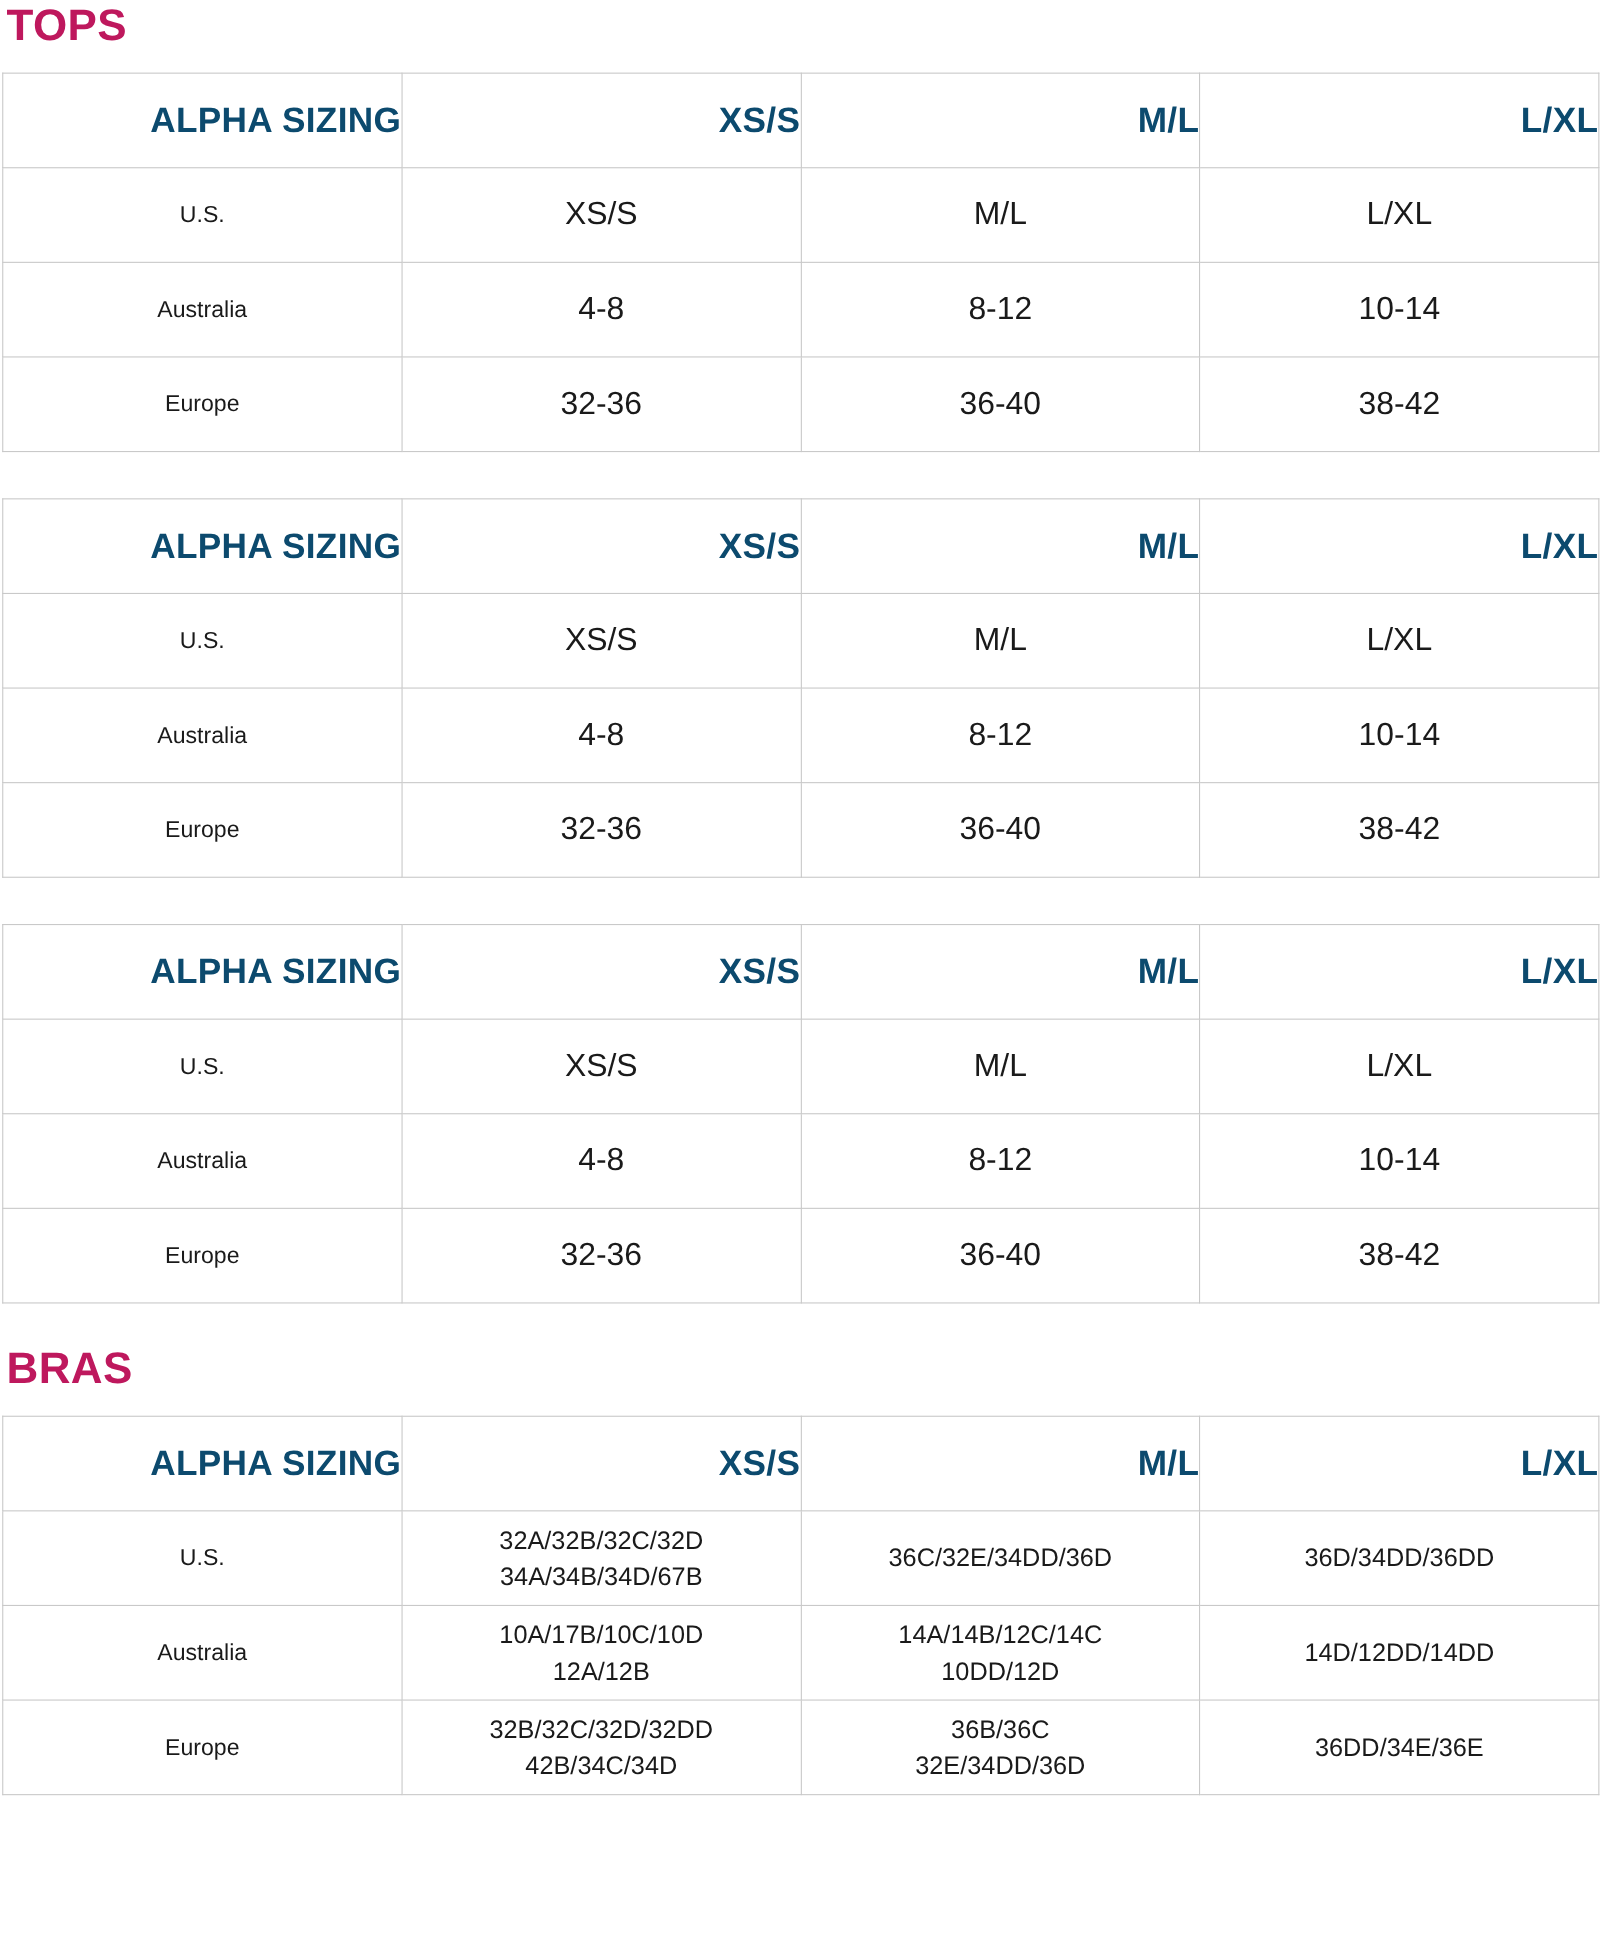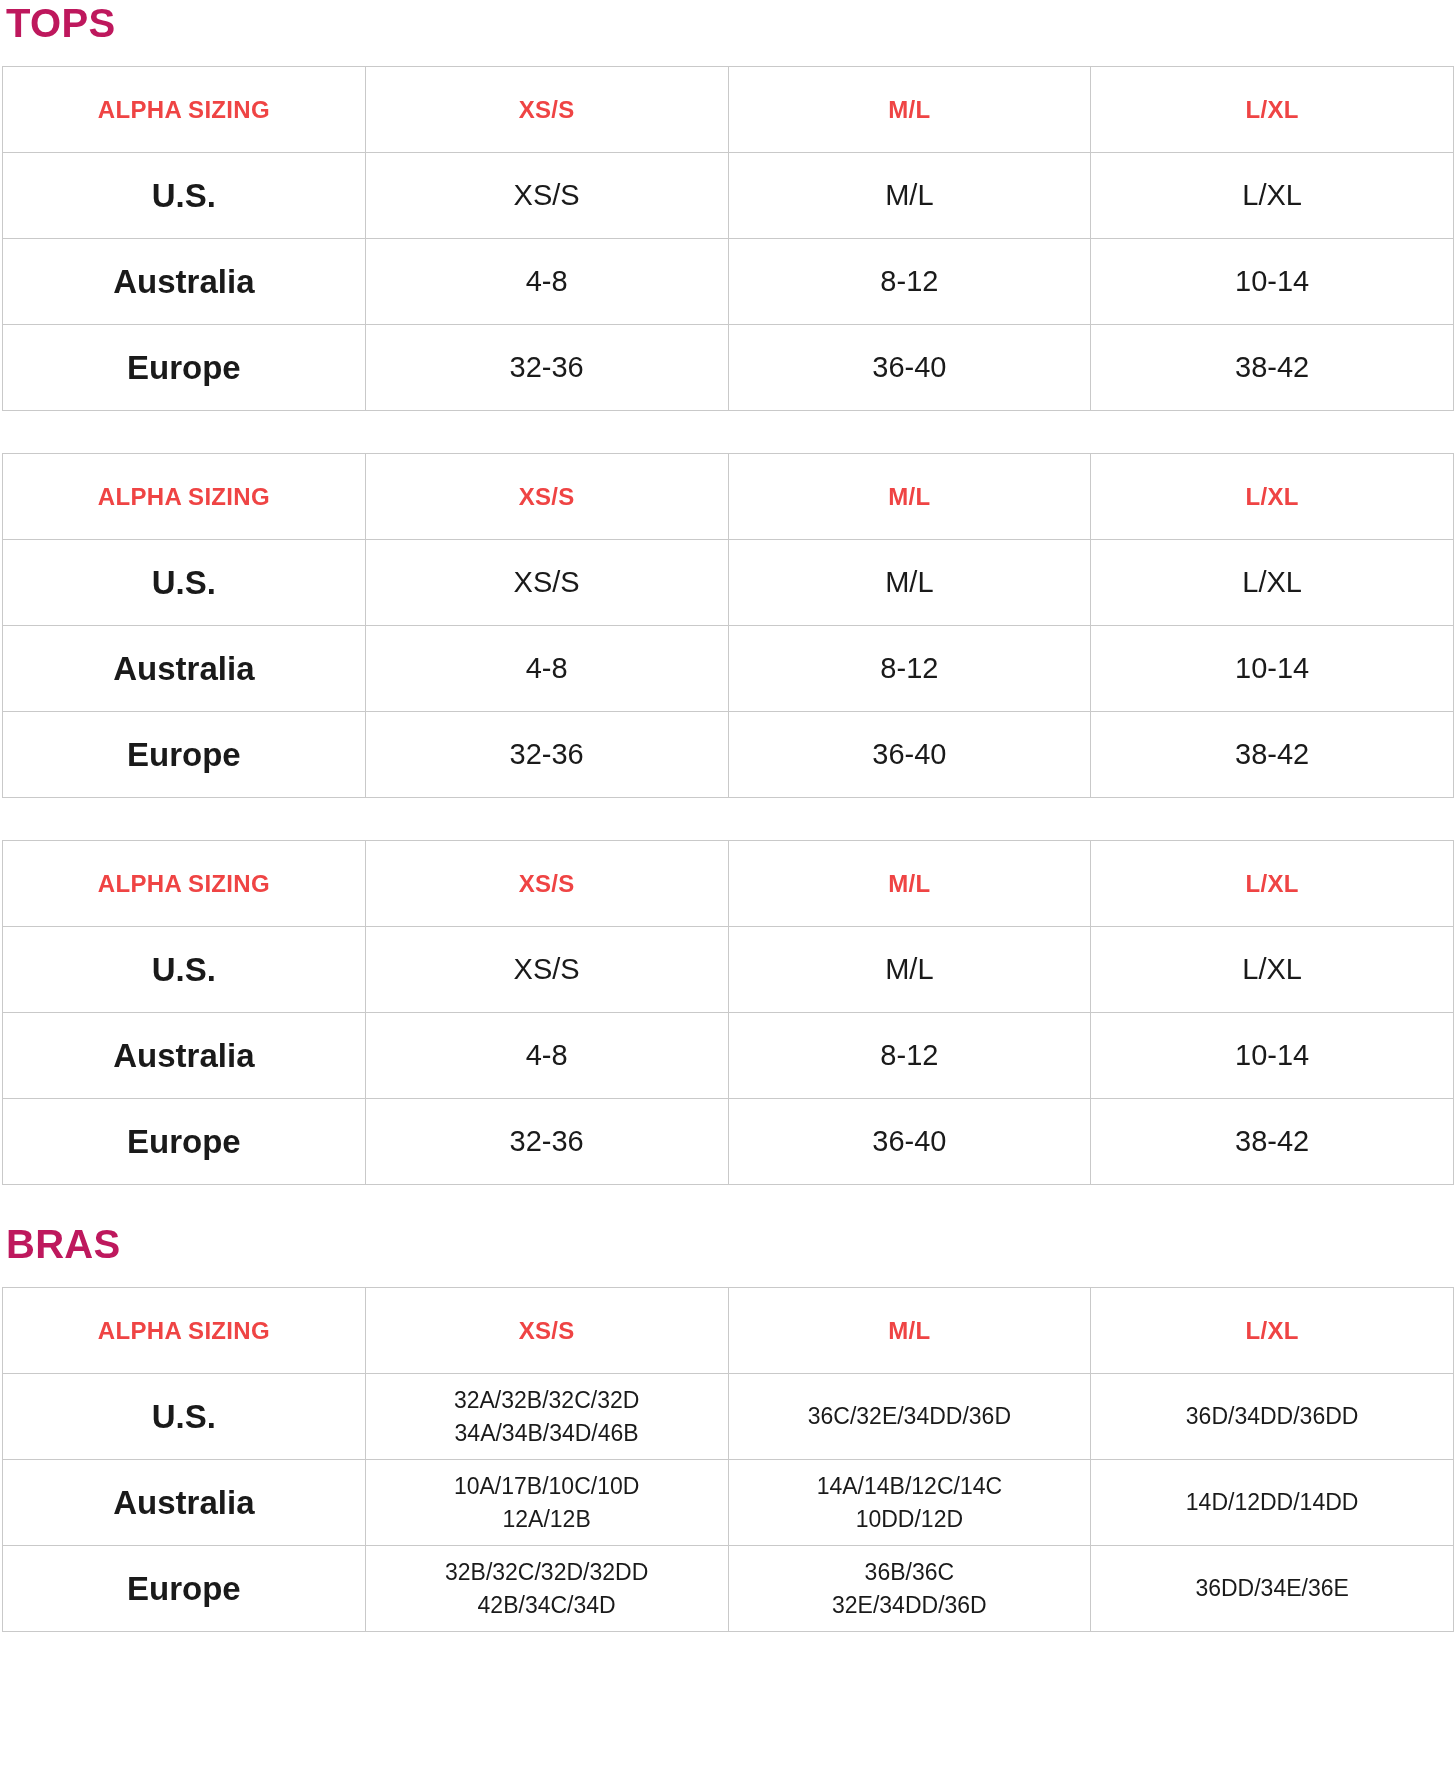--- a/index.html
+++ b/index.html
@@ -27,28 +27,29 @@
   }
   .size-table th, .size-table td {
     border: 1px solid #c9c9c9;
     text-align: center;
     vertical-align: middle;
     padding: 0;
   }
   .size-table thead tr { height: 86px; }
   .size-table thead th {
     font-weight: 700;
-    font-size: 24px;
-    color: #ef4444;
+    font-size: 32px;
+    color: #0c4a6e;
     letter-spacing: 0.3px;
+    text-align: right;
   }
   .size-table tbody tr { height: 86px; }
   .size-table tbody th {
-    font-weight: 700;
-    font-size: 33px;
+    font-weight: 400;
+    font-size: 21px;
     color: #1a1a1a;
   }
   .size-table tbody td {
     font-weight: 400;
     font-size: 29px;
     color: #1a1a1a;
   }
   .size-table.bras tbody td {
     font-size: 23px;
     line-height: 33px;
@@ -221,21 +222,21 @@
         <th>XS/S</th>
         <th>M/L</th>
         <th>L/XL</th>
       </tr>
     </thead>
     <tbody>
       <tr>
         <th>U.S.</th>
         <td>
           <span class="cell-line">32A/32B/32C/32D</span>
-          <span class="cell-line">34A/34B/34D/46B</span>
+          <span class="cell-line">34A/34B/34D/67B</span>
         </td>
         <td>
           <span class="cell-line">36C/32E/34DD/36D</span>
           <span class="cell-line"></span>
         </td>
         <td>
           <span class="cell-line">36D/34DD/36DD</span>
           <span class="cell-line"></span>
         </td>
       </tr>

